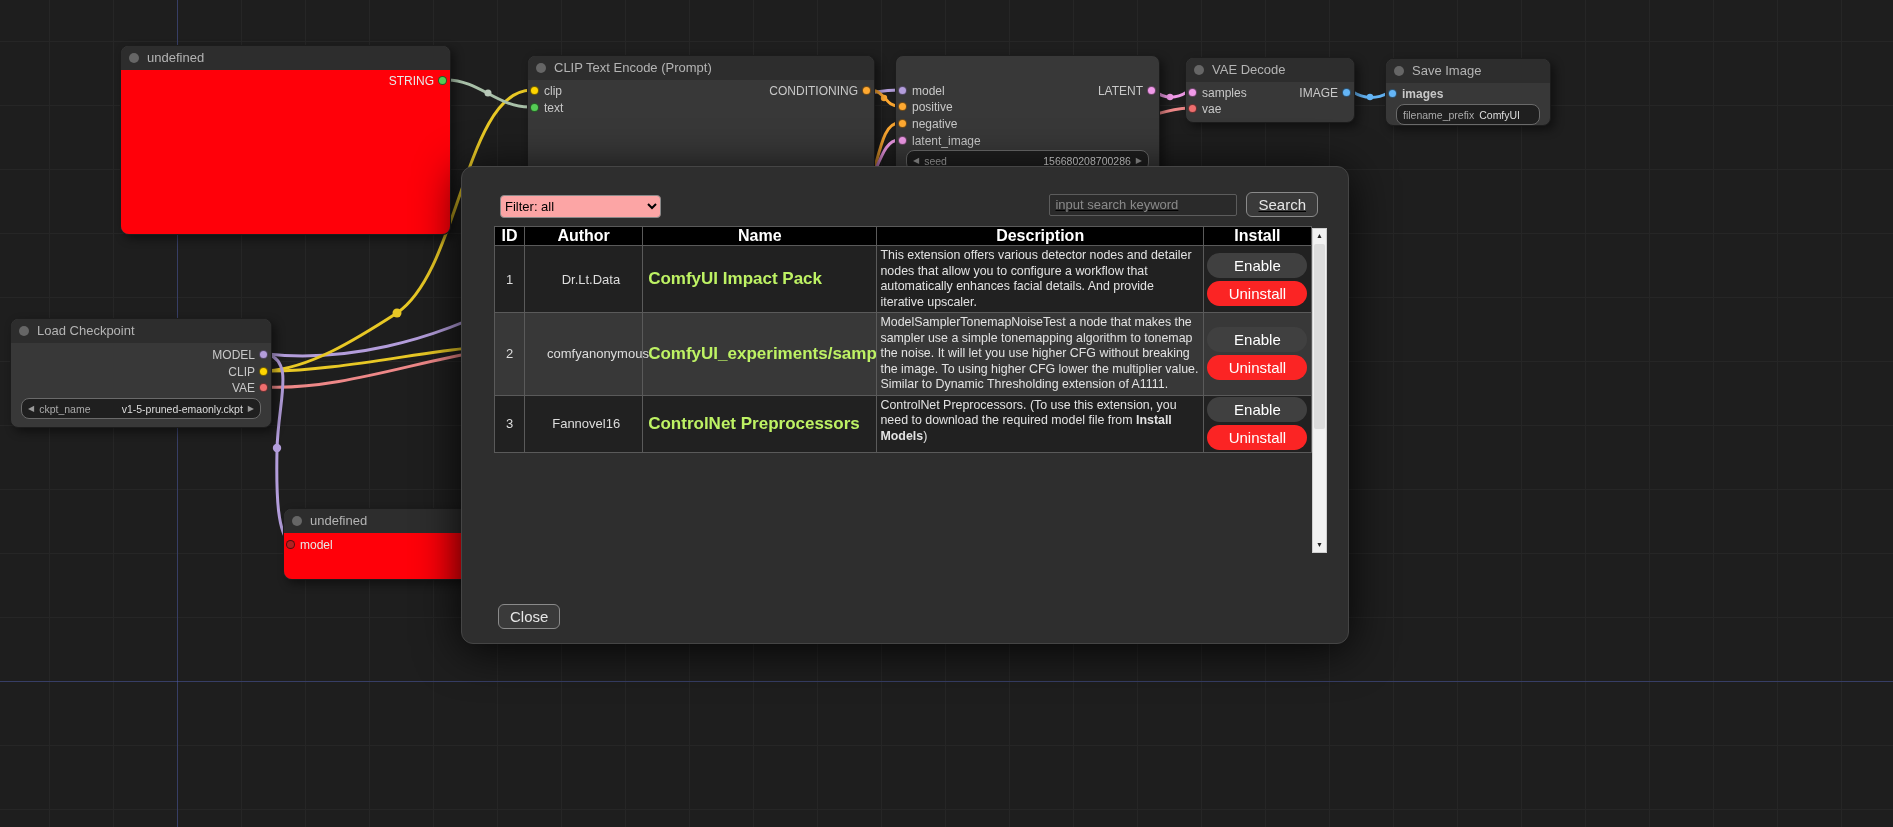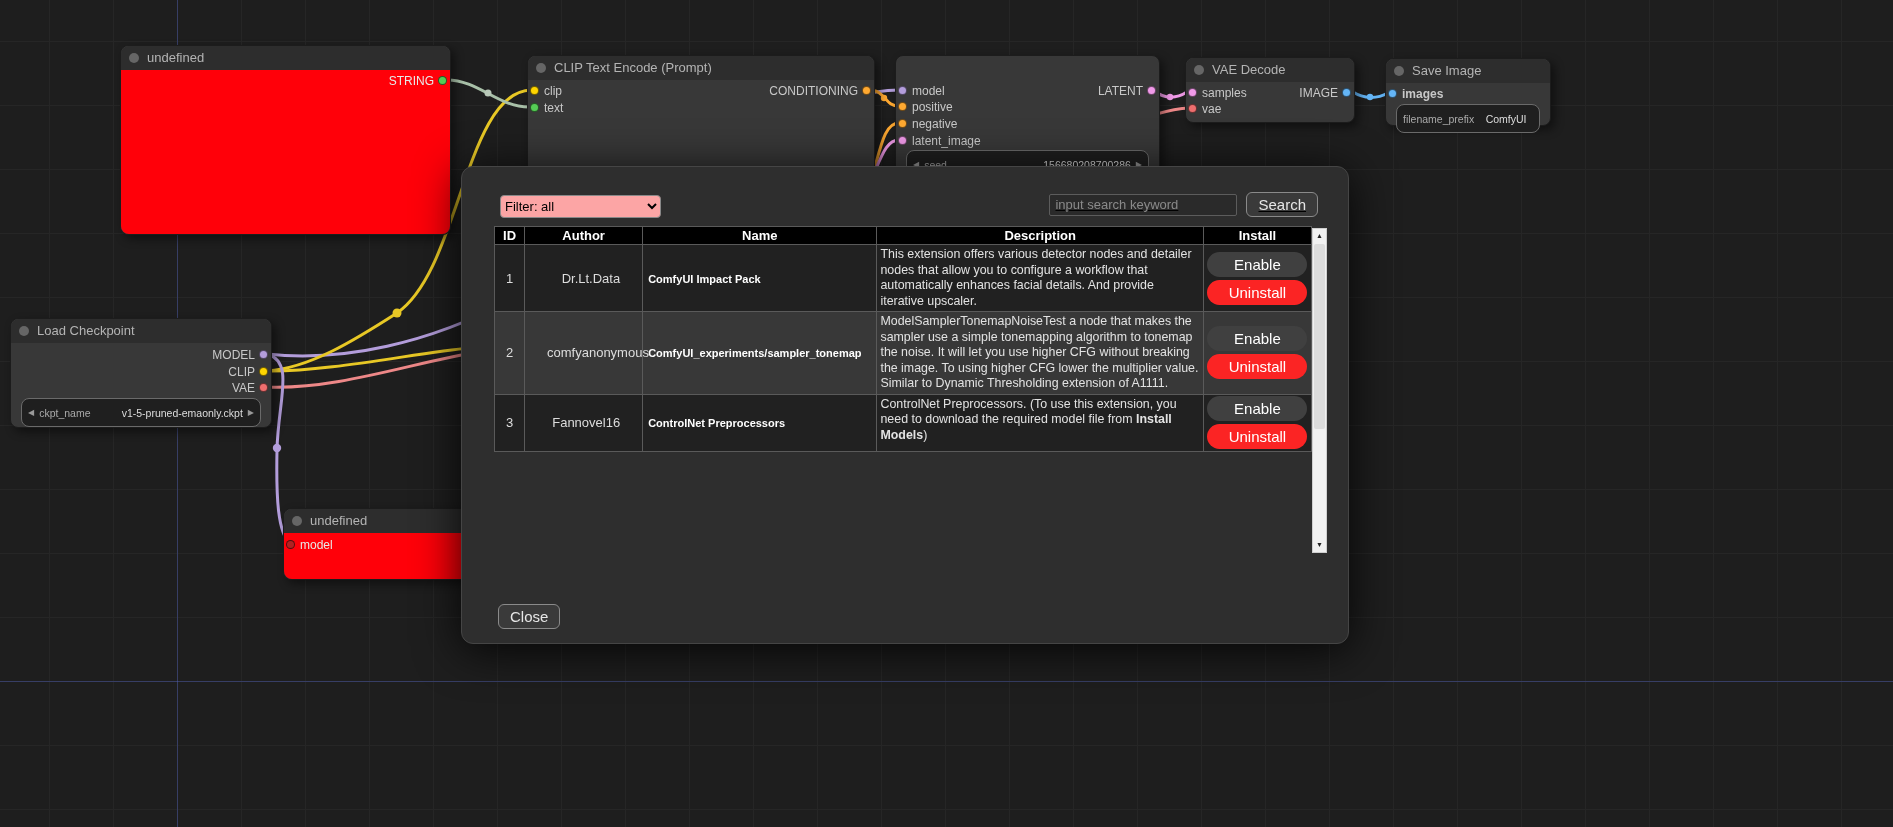--- a/index.html
+++ b/index.html
@@ -50,29 +50,29 @@
 
   .slot-label {
     position:absolute; font-size:12px; color:#c8c8c8; line-height:14px;
     white-space:nowrap;
   }
   .slot-label.in  { left:16px; }
   .slot-label.out { right:16px; }
   .node.error .slot-label { color:#e8e8e8; }
 
   .widget {
-    position:absolute; left:10px; right:10px; height:29px;
+    position:absolute; left:10px; right:10px; height:21px;
     background:#1f1f1f; border:1px solid #6a6a6a; border-radius:8px;
     display:flex; align-items:center; padding:0 6px; gap:5px;
     font-size:10.5px; color:#aaa; white-space:nowrap;
   }
   .widget .arrow { color:#999; font-size:8px; line-height:13px; }
   .widget .w-label { flex:0 0 auto; }
   .widget .w-value { flex:1 1 auto; text-align:right; color:#ddd; overflow:hidden; }
-  .widget.no-arrows .w-value { text-align:center; }
+  .widget.no-arrows .w-value { text-align:left; }
 
   
   .dialog {
     position:absolute; left:461px; top:166px; width:888px; height:478px;
     background:#2e2e2e; border:1px solid #454545; border-radius:12px;
     z-index:10; box-shadow:0 6px 45px rgba(0,0,0,.85);
   }
   .filter-select {
     position:absolute; left:38px; top:28px; width:161px; height:23px;
     font-size:13px; font-family:"Liberation Sans", sans-serif;
@@ -92,33 +92,33 @@
   }
 
   .table-wrap { position:absolute; left:32px; top:59px; width:833px; height:327px; }
   table.ext-table {
     border-collapse:collapse; table-layout:fixed; width:818px;
     font-size:13px; color:#ddd;
   }
   .ext-table th, .ext-table td { border:1px solid #5a5a5a; }
   .ext-table th {
     background:#000; color:#fff; font-weight:bold; height:18px;
-    font-size:13px; text-align:center; padding:0 2px;
+    font-size:16px; text-align:center; padding:0 2px;
   }
   .ext-table tr.r1 { height:64px; background:#212121; }
   .ext-table tr.r2 { height:74px; background:#383838; }
   .ext-table tr.r3 { height:57px; background:#212121; }
   .col-id { width:30px; } .col-author { width:118px; } .col-name { width:234px; }
   .col-desc { width:326px; } .col-install { width:108px; }
   td.c-id { text-align:center; }
   td.c-author { padding:0 22px;text-align:right; }
   td.c-name { padding:0 5px; overflow:hidden; }
   td.c-name a {
-    color:#ffffff; font-weight:bold; text-decoration:none;
-    font-size:11px; white-space:nowrap;
+    color:#bef264; font-weight:bold; text-decoration:none;
+    font-size:17px; white-space:nowrap;
   }
   td.c-desc {
     vertical-align:top; padding:2px 3px; font-size:12.4px; line-height:15.5px; color:#e2e2e2;
   }
   td.c-install { text-align:center; }
   .install-btns { display:flex; flex-direction:column; align-items:center; gap:3px; }
   .btn-enable, .btn-uninstall {
     width:100px; height:25px; border:none; border-radius:13px;
     color:#fff; font-size:15px; font-family:"Liberation Sans", sans-serif; cursor:pointer;
   }

